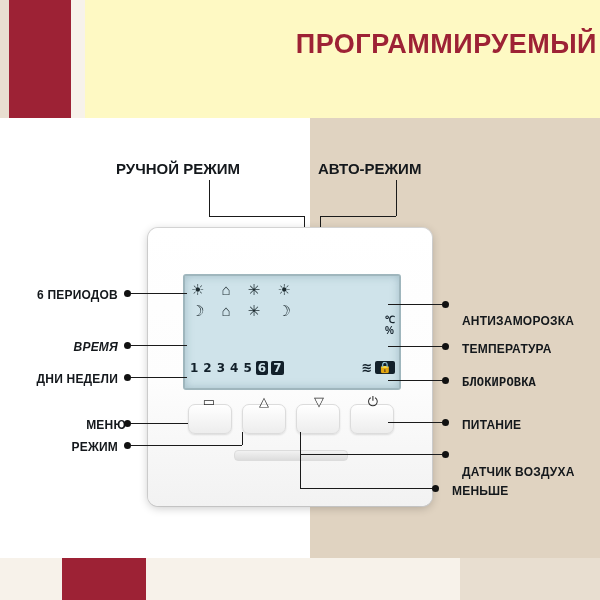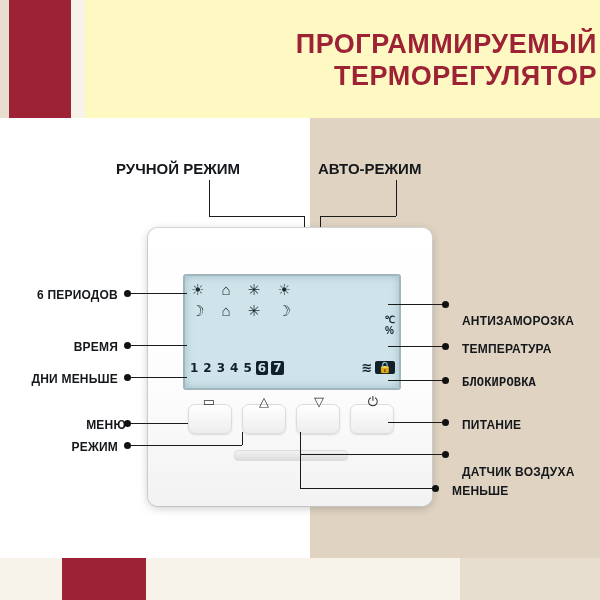--- a/index.html
+++ b/index.html
@@ -148,21 +148,20 @@
 <div class="stage">
 
   <div class="mid-left"></div>
   <div class="mid-right"></div>
 
   <div class="banner">
     <div class="banner-bar-left"></div>
     <div class="banner-bar-left2"></div>
     <div class="banner-title">
       <span>ПРОГРАММИРУЕМЫЙ</span>
-      <span class="l2">ТЕРМОРЕГУЛЯТОР</span>
     </div>
   </div>
 
   <div class="bottom"></div>
   <div class="bottom-red"></div>
   <div class="bottom-beige"></div>
 
   <div class="toplbl" style="left:116px;top:160px;">РУЧНОЙ РЕЖИМ</div>
   <div class="toplbl" style="left:318px;top:160px;">АВТО-РЕЖИМ</div>
 
@@ -226,25 +225,25 @@
     <div class="btn-label" style="left:150px;">▽</div>
     <div class="btn-label" style="left:204px;">⏻</div>
 
     <div class="bar"></div>
   </div>
 
   <div class="lbl r" style="left:18px;top:288px;width:100px;">6 ПЕРИОДОВ</div>
   <div class="dot" style="left:124px;top:290px;"></div>
   <div class="ln lnh" style="left:131px;top:293px;width:56px;"></div>
 
-  <div class="lbl r" style="left:18px;top:340px;width:100px;">ВРЕМЯ</div>
+  <div class="lbl r" style="left:18px;top:340px;width:100px;font-style:italic;">ВРЕМЯ</div>
   <div class="dot" style="left:124px;top:342px;"></div>
   <div class="ln lnh" style="left:131px;top:345px;width:56px;"></div>
 
-  <div class="lbl r" style="left:10px;top:372px;width:108px;">ДНИ МЕНЬШЕ</div>
+  <div class="lbl r" style="left:10px;top:372px;width:108px;">ДНИ НЕДЕЛИ</div>
   <div class="dot" style="left:124px;top:374px;"></div>
   <div class="ln lnh" style="left:131px;top:377px;width:56px;"></div>
 
   <div class="lbl r" style="left:46px;top:418px;width:80px;">МЕНЮ</div>
   <div class="dot" style="left:124px;top:420px;"></div>
   <div class="ln lnh" style="left:131px;top:423px;width:57px;"></div>
   <div class="ln lnv" style="left:188px;top:423px;height:-1px;"></div>
 
   <div class="lbl r" style="left:38px;top:440px;width:80px;">РЕЖИМ</div>
   <div class="dot" style="left:124px;top:442px;"></div>

